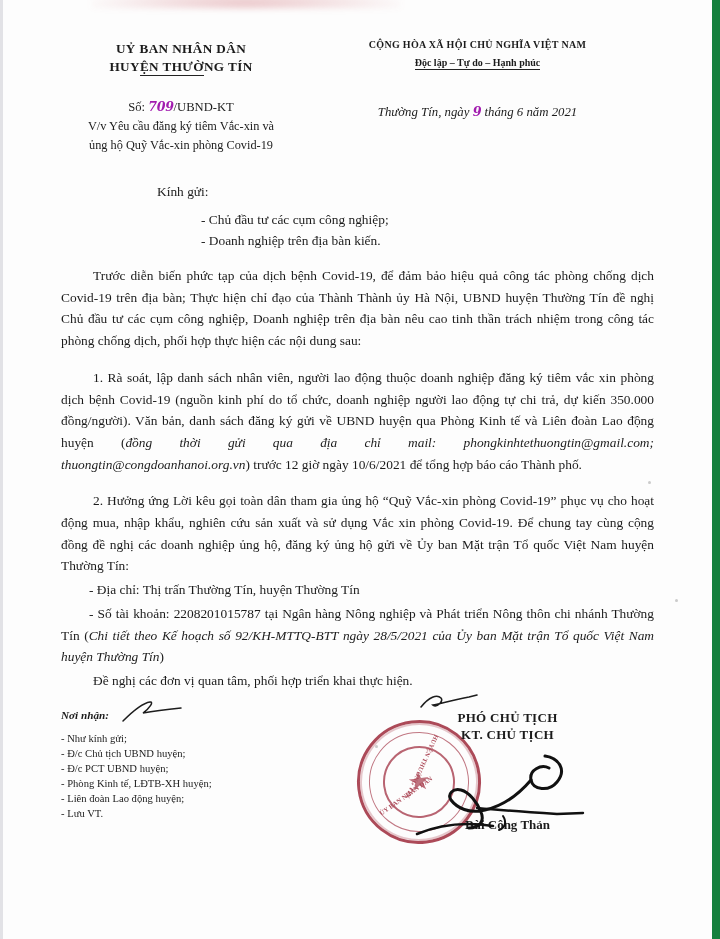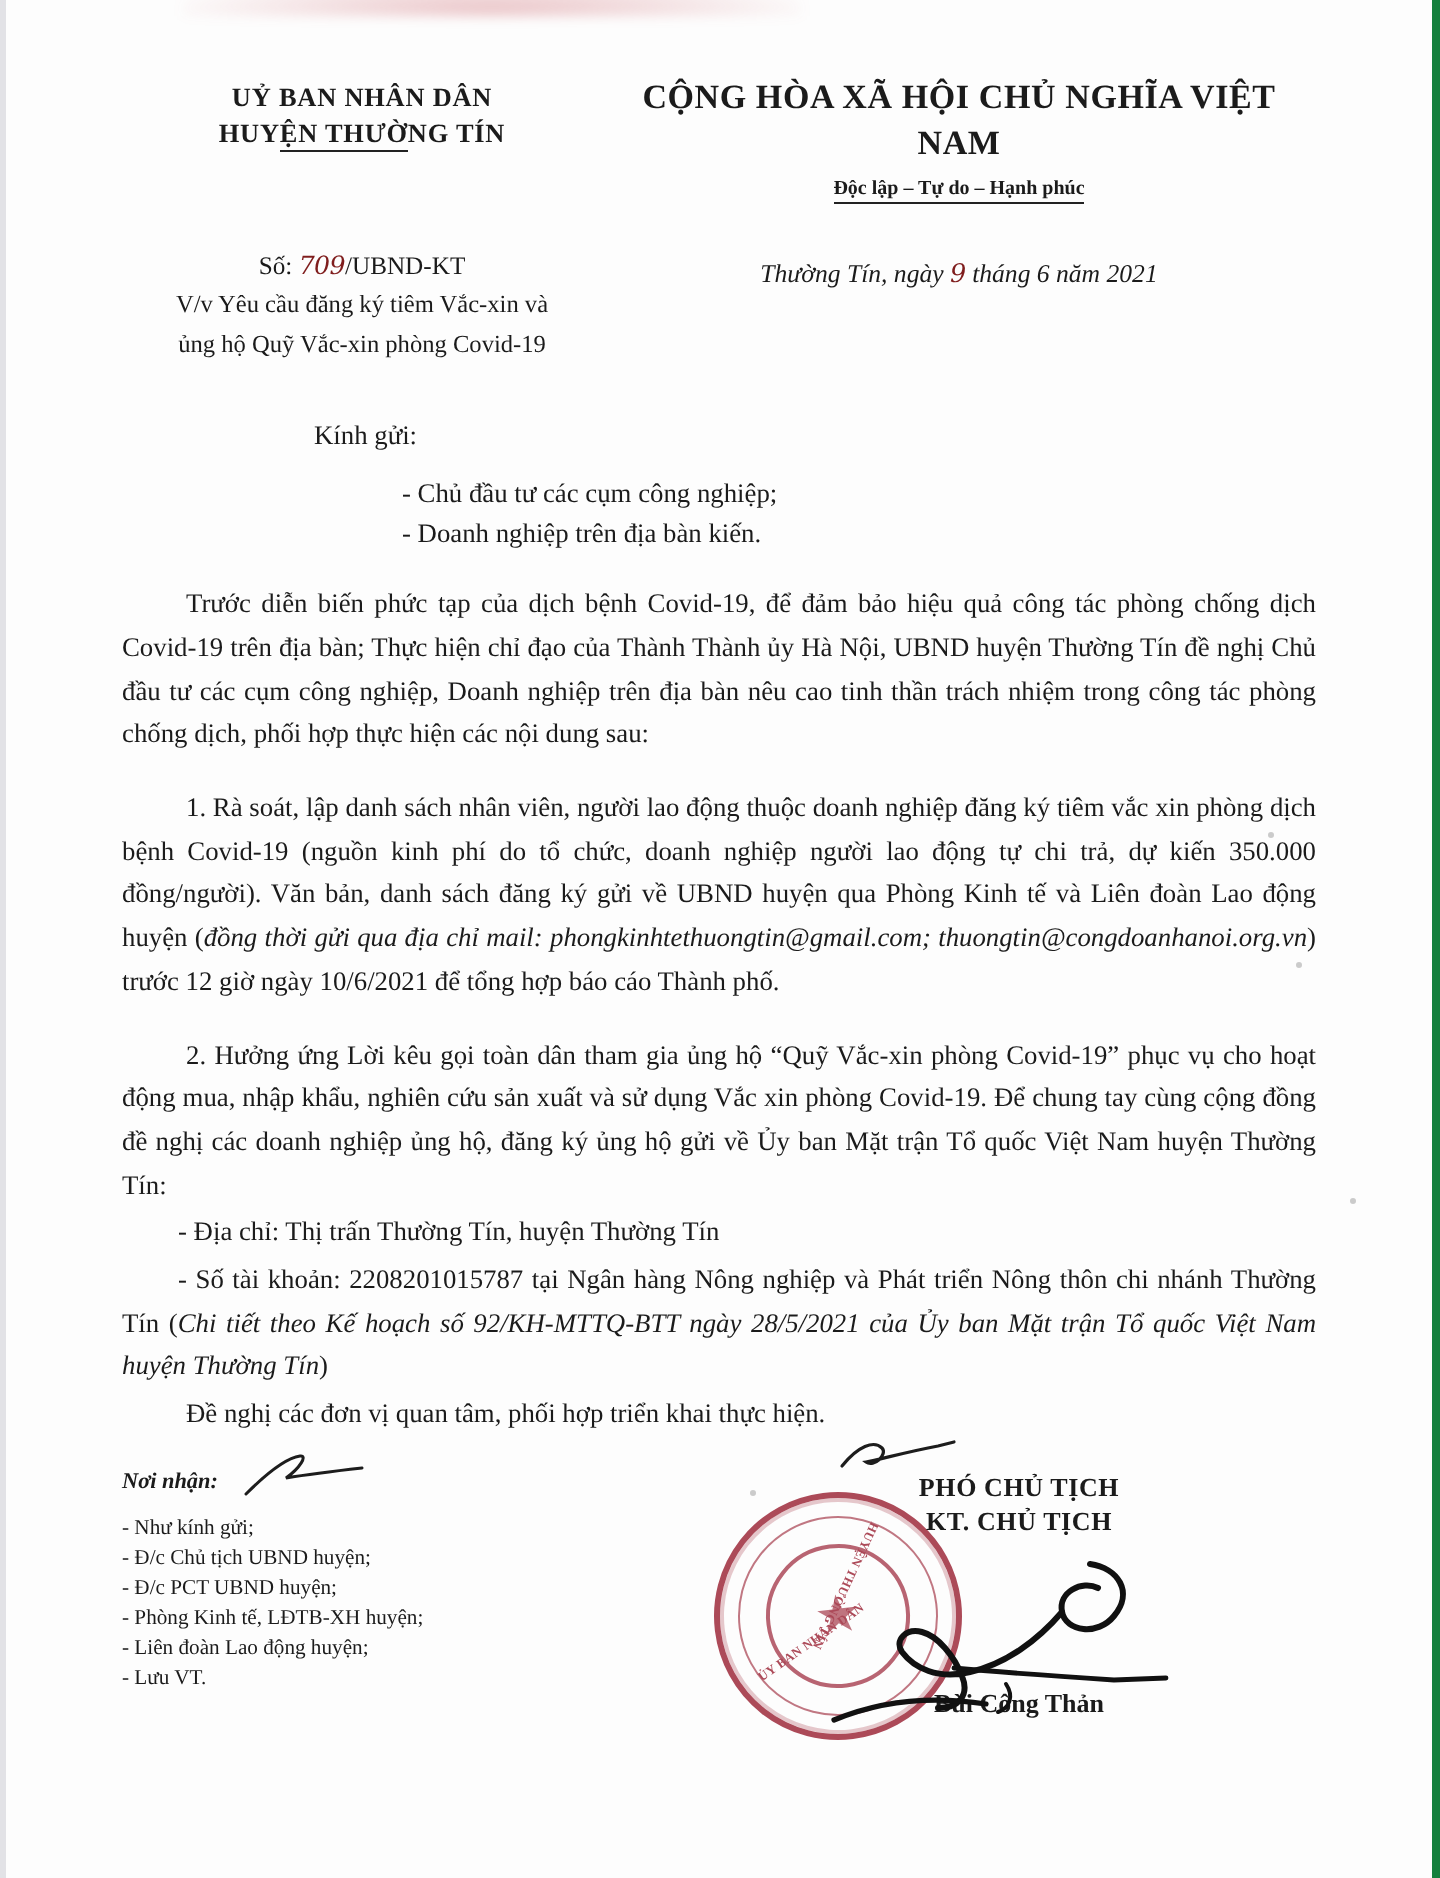--- a/index.html
+++ b/index.html
@@ -9,21 +9,21 @@
     background:#ffffff;
     font-family:"Liberation Serif","DejaVu Serif",serif;
     color:#1b1b1b;
     overflow:hidden;
     position:relative;
   }
   .page{
     position:absolute;inset:0;
     background:#fdfdfd;
     border-left:3px solid #e2e2e6;
-    border-right:4px solid #15803d;
+    border-right:8px solid #15803d;
     box-sizing:border-box;
     overflow:hidden;
   }
   
   .top-bleed{
     position:absolute;top:-16px;left:88px;width:310px;height:24px;
     background:radial-gradient(ellipse at 50% 100%, rgba(190,60,70,.30), rgba(190,60,70,.06) 62%, rgba(255,255,255,0) 78%);
     filter:blur(3px);
     pointer-events:none;
   }
@@ -36,35 +36,35 @@
   
   .header{display:flex;align-items:flex-start;}
   .hdr-left{width:240px;text-align:center;padding-top:2px;}
   .hdr-right{flex:1;text-align:center;}
   .org{
     font-weight:bold;font-size:13.2px;letter-spacing:.4px;line-height:1.35;
     text-transform:uppercase;
   }
   .org .u-part{border-bottom:1px solid #222;padding-bottom:1px;}
   .nation{
-    font-weight:bold;font-size:17px;letter-spacing:.3px;line-height:1.35;
+    font-weight:bold;font-size:10px;letter-spacing:.3px;line-height:1.35;
     text-transform:uppercase;
   }
   .motto{
     font-weight:bold;font-size:10px;margin-top:2px;
     display:inline-block;border-bottom:1px solid #222;padding-bottom:1px;text-align:center;
   }
 
   .subhdr{display:flex;align-items:flex-start;margin-top:22px;}
   .sub-left{width:240px;text-align:center;font-size:12.6px;line-height:1.45;}
   .sub-right{flex:1;text-align:center;font-size:12.8px;font-style:italic;padding-top:6px;}
   .docno{white-space:nowrap;}
   .hand{
-    font-family:"DejaVu Serif",serif;font-style:italic;font-weight:normal;
-    color:#7f1d1d;letter-spacing:-.3px;
+    font-family:"DejaVu Serif",serif;font-style:italic;font-weight:bold;
+    color:#a21caf;letter-spacing:-.3px;
   }
   .subject{font-size:12.3px;line-height:1.5;margin-top:1px;}
 
   
   .body{margin-top:26px;font-size:13.4px;line-height:1.62;text-align:justify;}
   .kinhgui{margin-left:96px;font-size:13.4px;}
   .recipients{margin:8px 0 0 140px;font-size:13.4px;line-height:1.55;}
   .recipients div{white-space:nowrap;}
   p.para{margin:0 0 2px 0;text-indent:32px;text-align:justify;}
   .gap{height:13px;}

